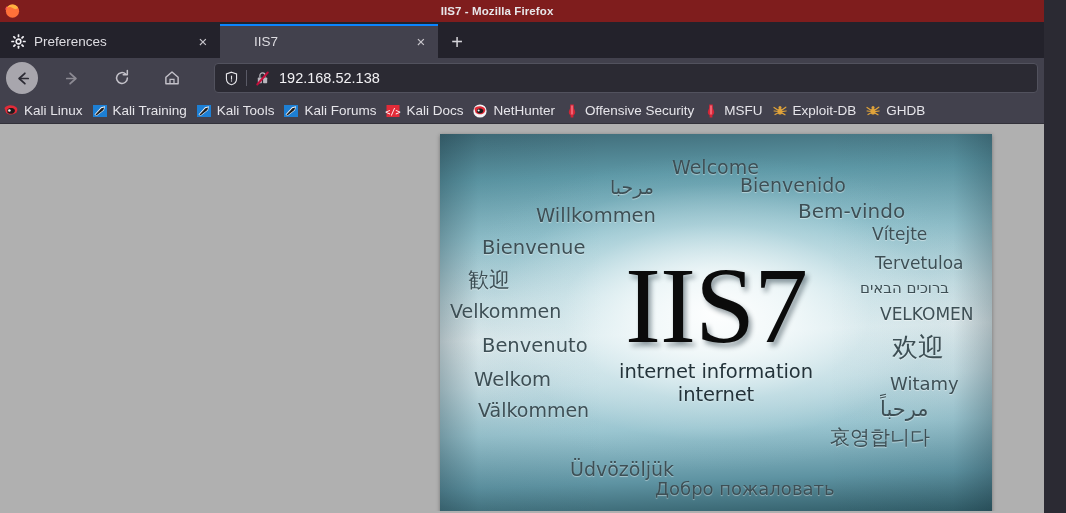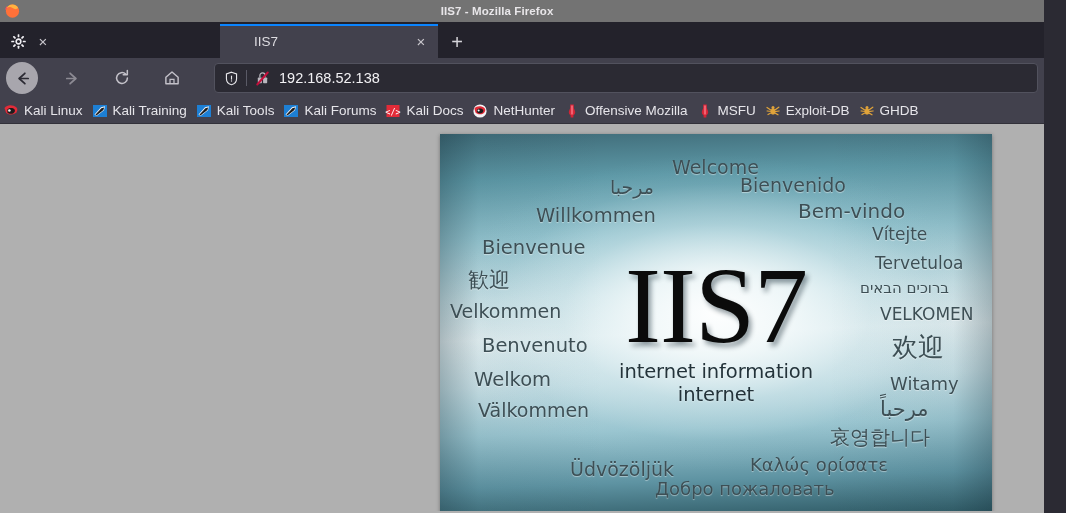--- a/index.html
+++ b/index.html
@@ -23,21 +23,21 @@
     width: 1044px;
     height: 513px;
     background: #b0b0b0;
     overflow: hidden;
   }
 
   
   .titlebar {
     position: relative;
     height: 22px;
-    background: #737373;
+    background: #7f1d1d;
     display: flex;
     align-items: center;
     justify-content: center;
   }
   .win-logo {
     position: absolute;
     left: 4px; top: 2px;
     width: 17px; height: 17px;
   }
   .title-text {
@@ -311,20 +311,21 @@
               <rect x="7.1" y="12.5" width="1.8" height="3.3" rx="0.5"></rect>
               <rect x="0.2" y="7.1" width="3.3" height="1.8" rx="0.5"></rect>
               <rect x="12.5" y="7.1" width="3.3" height="1.8" rx="0.5"></rect>
               <rect x="7.1" y="0.2" width="1.8" height="3.3" rx="0.5" transform="rotate(45 8 8)"></rect>
               <rect x="7.1" y="12.5" width="1.8" height="3.3" rx="0.5" transform="rotate(45 8 8)"></rect>
               <rect x="0.2" y="7.1" width="3.3" height="1.8" rx="0.5" transform="rotate(45 8 8)"></rect>
               <rect x="12.5" y="7.1" width="3.3" height="1.8" rx="0.5" transform="rotate(45 8 8)"></rect>
             </g>
           </svg>
         </span>
+        <span class="tab-title">Preferences</span>
         <span class="tab-close">×</span>
       </div>
 
       <div class="tab active">
         <span class="tab-favicon"></span>
         <span class="tab-title">IIS7</span>
         <span class="tab-close">×</span>
       </div>
 
       <div class="newtab">+</div>
@@ -449,21 +450,21 @@
         <span class="bm-label">NetHunter</span>
       </div>
 
       <div class="bm">
         <span class="bm-ico">
           <svg width="16" height="16" viewBox="0 0 16 16">
             <path d="M6.2 1.5 L9.8 1.5 L9.8 5 L11 8 C11.6 9.6 10.9 11.4 9.4 12.2 L9.4 14.5 L6.6 14.5 L6.6 12.2 C5.1 11.4 4.4 9.6 5 8 L6.2 5 Z" fill="#d32436"></path>
             <rect x="6.9" y="2.5" width="2.2" height="9" fill="#f26070"></rect>
           </svg>
         </span>
-        <span class="bm-label">Offensive Mozilla</span>
+        <span class="bm-label">Offensive Security</span>
       </div>
 
       <div class="bm">
         <span class="bm-ico">
           <svg width="16" height="16" viewBox="0 0 16 16">
             <path d="M6.2 1.5 L9.8 1.5 L9.8 5 L11 8 C11.6 9.6 10.9 11.4 9.4 12.2 L9.4 14.5 L6.6 14.5 L6.6 12.2 C5.1 11.4 4.4 9.6 5 8 L6.2 5 Z" fill="#d32436"></path>
             <rect x="6.9" y="2.5" width="2.2" height="9" fill="#f26070"></rect>
           </svg>
         </span>
         <span class="bm-label">MSFU</span>
@@ -526,21 +527,20 @@
           <div class="w" style="left: 420px; top: 145px; font-size: 15px;">ברוכים הבאים</div>
           <div class="w" style="left: 10px; top: 166px; font-size: 19px;">Velkommen</div>
           <div class="w" style="left: 440px; top: 170px; font-size: 17px;">VELKOMEN</div>
           <div class="w" style="left: 452px; top: 196px; font-size: 26px;">欢迎</div>
           <div class="w" style="left: 42px; top: 200px; font-size: 19.5px;">Benvenuto</div>
           <div class="w" style="left: 34px; top: 234px; font-size: 19.5px;">Welkom</div>
           <div class="w" style="left: 450px; top: 239px; font-size: 18px;">Witamy</div>
           <div class="w" style="left: 440px; top: 263px; font-size: 21px;">مرحباً</div>
           <div class="w" style="left: 38px; top: 265px; font-size: 19px;">Välkommen</div>
           <div class="w" style="left: 390px; top: 290px; font-size: 20px;">哀영합니다</div>
-          <div class="w" style="left: 310px; top: 320px; font-size: 18px;">Καλώς ορίσατε</div>
           <div class="w" style="left: 130px; top: 324px; font-size: 19px;">Üdvözöljük</div>
           <div class="w" style="left: 215px; top: 344px; font-size: 18px;">Добро пожаловать</div>
         </div>
     </div>
 
   </div>
 
   <div class="desktop-right"></div>
 </div>
 

